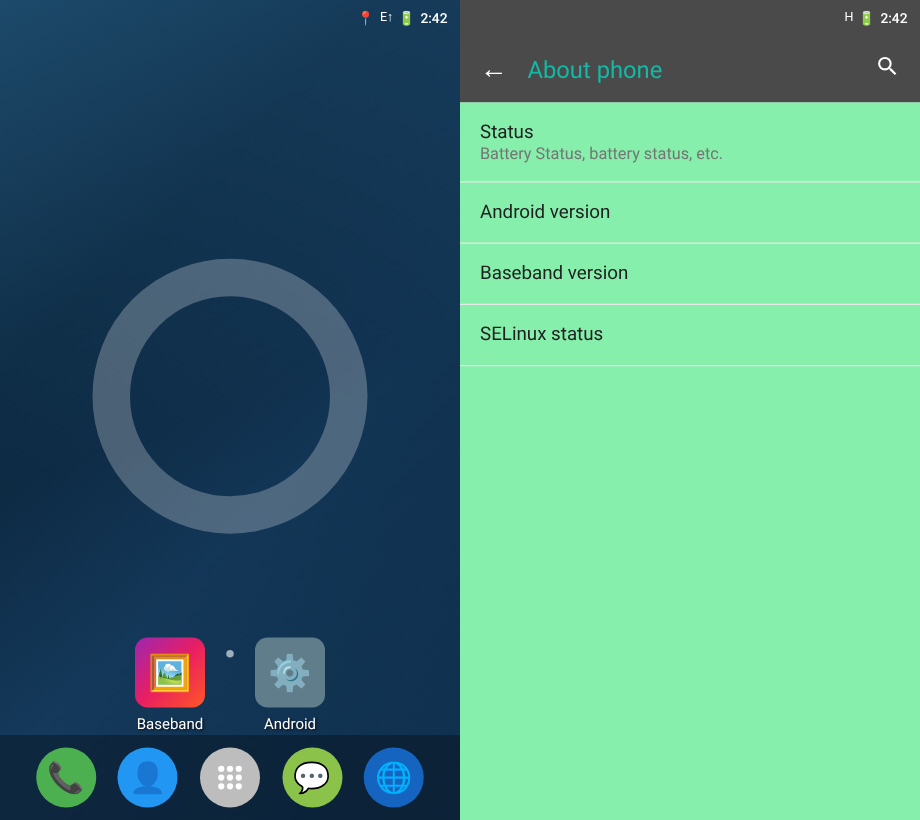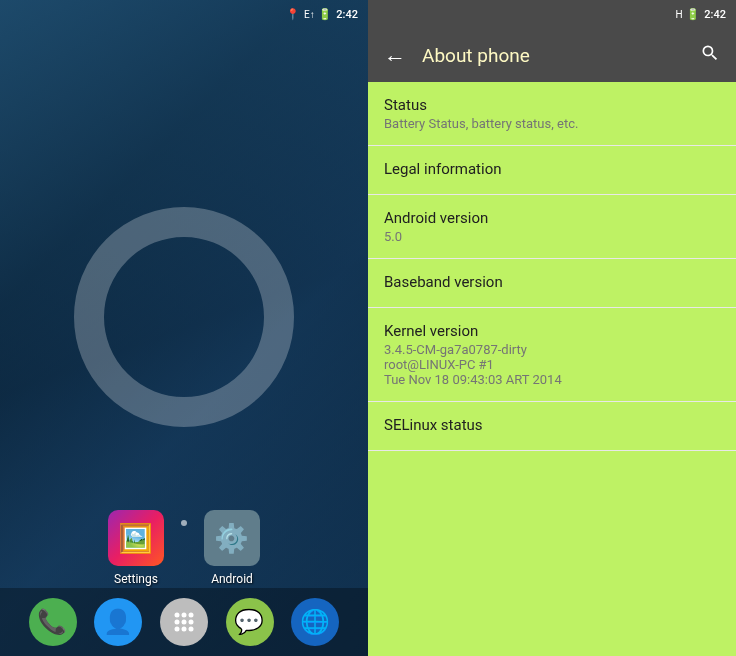--- a/index.html
+++ b/index.html
@@ -161,36 +161,36 @@
     }
 
     .toolbar-back {
       color: white;
       font-size: 22px;
       cursor: pointer;
     }
 
     .toolbar-title {
       flex: 1;
-      color: #fef9c3;
+      color: #14b8a6;
       font-size: 19px;
       font-weight: 400;
     }
 
     .toolbar-search {
       color: white;
       font-size: 20px;
       cursor: pointer;
     }
 
     
     .settings-list {
       flex: 1;
       overflow-y: auto;
-      background: #bef264;
+      background: #86efac;
     }
 
     .settings-item {
       padding: 14px 16px;
       border-bottom: 1px solid #e8e8e8;
       cursor: pointer;
     }
 
     .settings-item-title {
       font-size: 15px;
@@ -240,21 +240,21 @@
 
   <div class="dots-indicator">
     <div class="dot"></div>
   </div>
 
   <div class="home-icons">
     <div class="home-icon-item">
       <div class="home-icon-box gallery-icon-bg">
         <span>🖼️</span>
       </div>
-      <span class="home-icon-label">Settings</span>
+      <span class="home-icon-label">Baseband</span>
     </div>
     <div class="home-icon-item">
       <div class="home-icon-box settings-icon-bg">
         <span>⚙️</span>
       </div>
       <span class="home-icon-label">Android</span>
     </div>
   </div>
 
   <div class="dock">
@@ -296,40 +296,30 @@
     </span>
   </div>
 
   <div class="settings-list">
 
     <div class="settings-item">
       <div class="settings-item-title">Status</div>
       <div class="settings-item-subtitle">Battery Status, battery status, etc.</div>
     </div>
 
-    <div class="settings-item">
-      <div class="settings-item-title">Legal information</div>
-    </div>
 
 
     <div class="settings-item">
       <div class="settings-item-title">Android version</div>
-      <div class="settings-item-subtitle">5.0</div>
     </div>
 
     <div class="settings-item">
       <div class="settings-item-title">Baseband version</div>
     </div>
 
-    <div class="settings-item">
-      <div class="settings-item-title">Kernel version</div>
-      <div class="settings-item-subtitle" style="white-space:pre-line;">3.4.5-CM-ga7a0787-dirty
-root@LINUX-PC #1
-Tue Nov 18 09:43:03 ART 2014</div>
-    </div>
 
 
     <div class="settings-item">
       <div class="settings-item-title">SELinux status</div>
     </div>
 
   </div>
 </div>
 
 </body></html>

